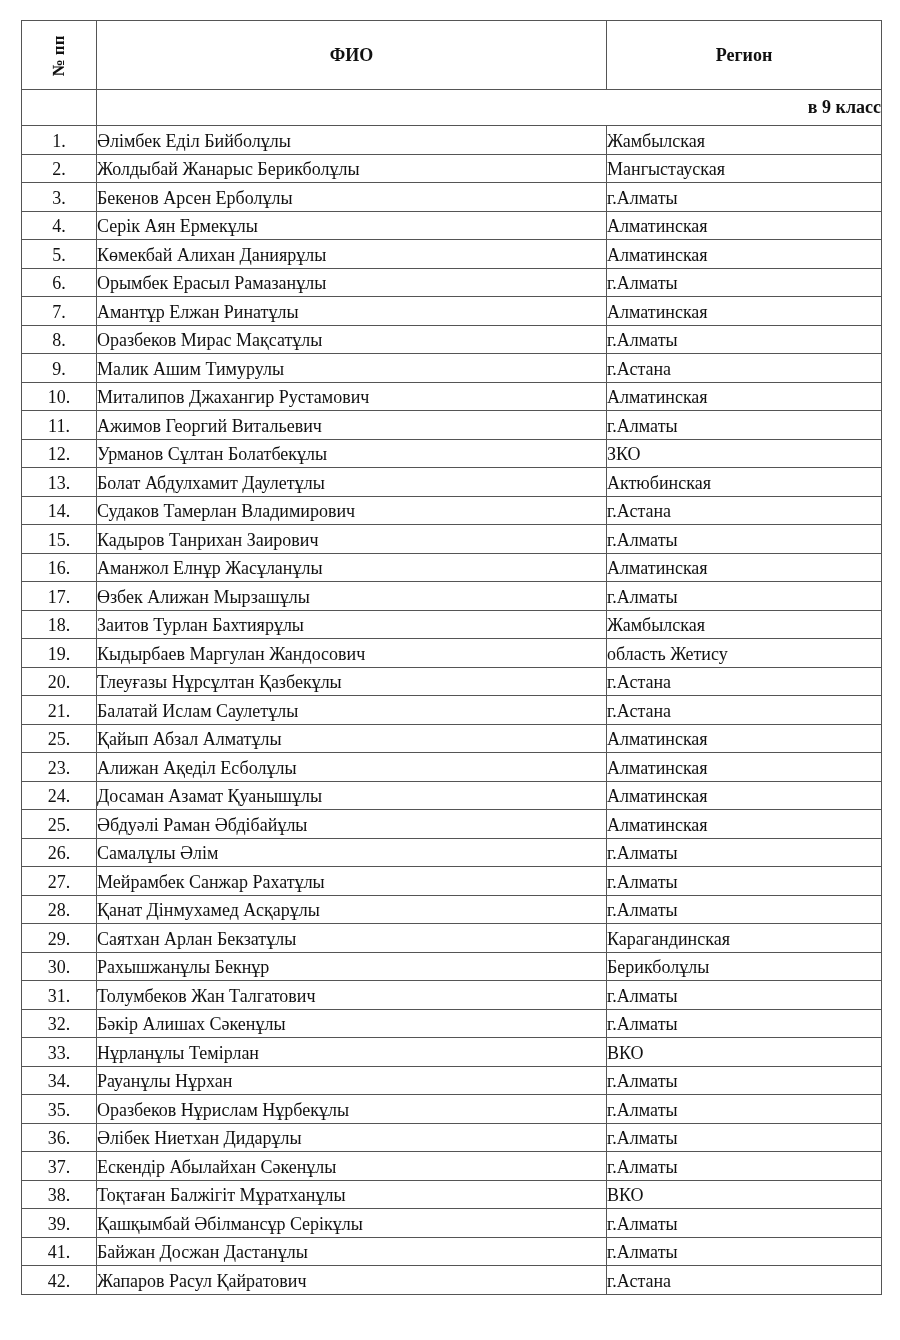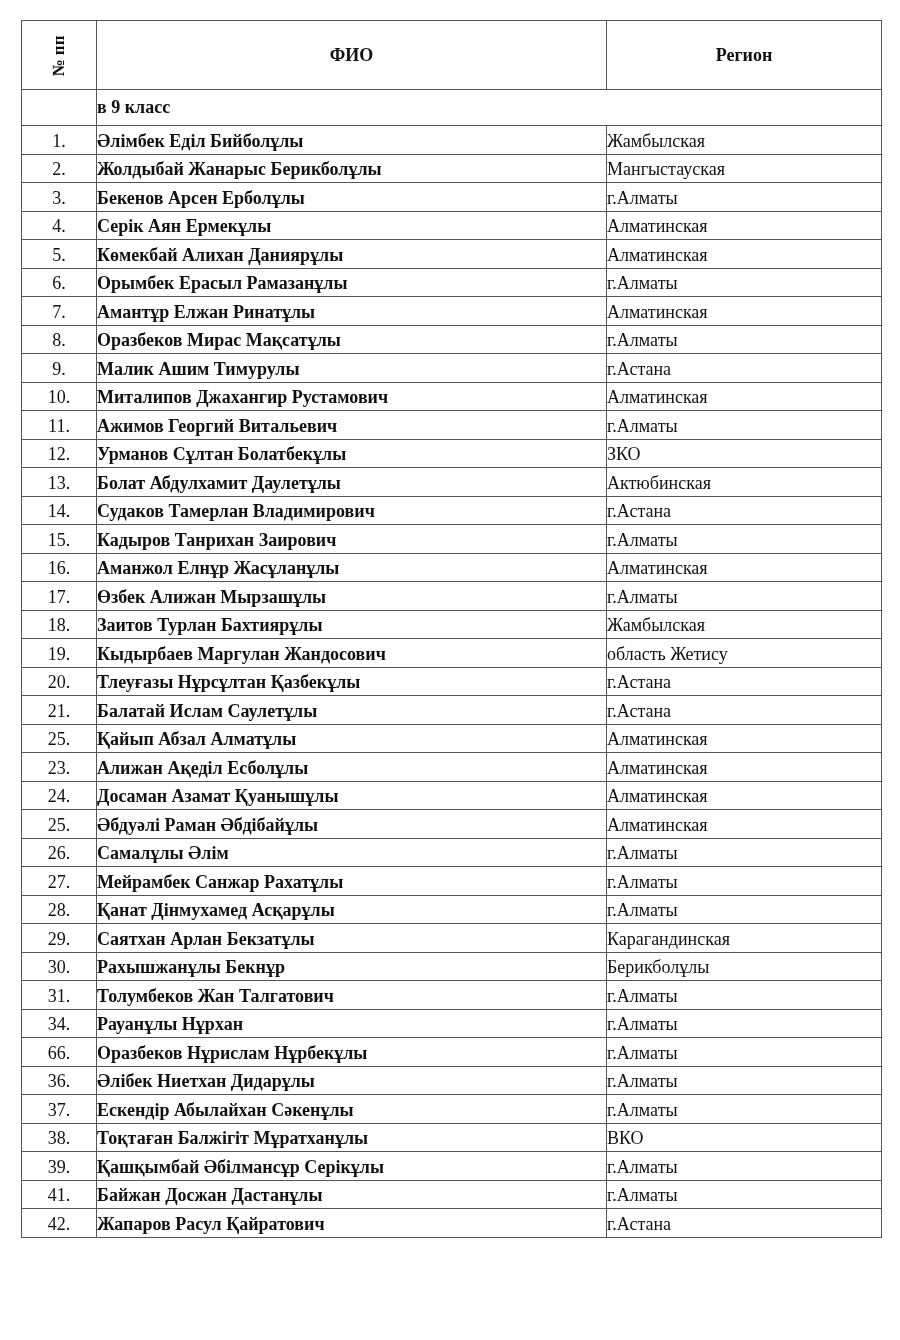--- a/index.html
+++ b/index.html
@@ -23,25 +23,25 @@
   tr.hdr { height: 69px; }
   tr.hdr th { font-weight: bold; font-size: 18px; text-align: center; vertical-align: middle; }
   .rot {
     display: inline-block;
     transform: rotate(-90deg);
     white-space: nowrap;
     font-weight: bold;
     font-size: 17px;
   }
   tr.section { height: 36px; }
-  tr.section td.label { text-align: left; font-weight: bold; font-size: 18px; }
+  tr.section td.label { text-align: right; font-weight: bold; font-size: 18px; }
   tr.row { height: 28.5px; }
   tr.row td { vertical-align: bottom; padding-bottom: 2px; line-height: 22px; }
   td.num { text-align: center; padding-right: 6px; }
-  td.name { padding-left: 9px; font-weight: bold; }
+  td.name { padding-left: 9px; }
   td.reg { padding-left: 10px; }
 </style>
 </head>
 <body>
 
 <table class="doc">
   <colgroup>
     <col class="c-num">
       <col class="c-name">
       <col class="c-reg">
@@ -207,26 +207,36 @@
         <td class="num">30.</td>
         <td class="name">Рахышжанұлы Бекнұр</td>
         <td class="reg">Берикболұлы</td>
       </tr>
       <tr class="row">
         <td class="num">31.</td>
         <td class="name">Толумбеков Жан Талгатович</td>
         <td class="reg">г.Алматы</td>
       </tr>
       <tr class="row">
+        <td class="num">32.</td>
+        <td class="name">Бәкір Алишах Сәкенұлы</td>
+        <td class="reg">г.Алматы</td>
+      </tr>
+      <tr class="row">
+        <td class="num">33.</td>
+        <td class="name">Нұрланұлы Темірлан</td>
+        <td class="reg">ВКО</td>
+      </tr>
+      <tr class="row">
         <td class="num">34.</td>
         <td class="name">Рауанұлы Нұрхан</td>
         <td class="reg">г.Алматы</td>
       </tr>
       <tr class="row">
-        <td class="num">66.</td>
+        <td class="num">35.</td>
         <td class="name">Оразбеков Нұрислам Нұрбекұлы</td>
         <td class="reg">г.Алматы</td>
       </tr>
       <tr class="row">
         <td class="num">36.</td>
         <td class="name">Әлібек Ниетхан Дидарұлы</td>
         <td class="reg">г.Алматы</td>
       </tr>
       <tr class="row">
         <td class="num">37.</td>

